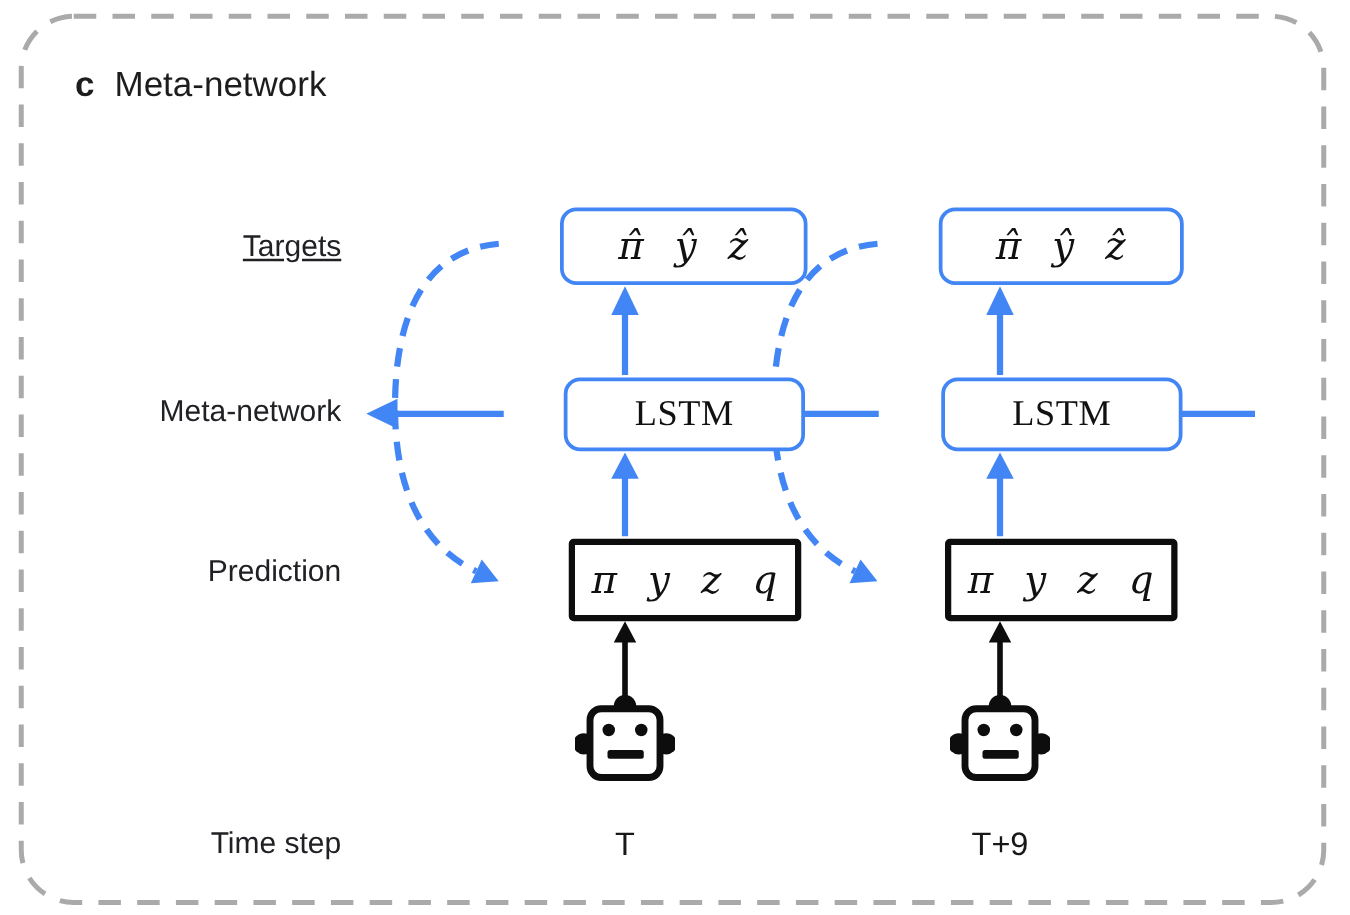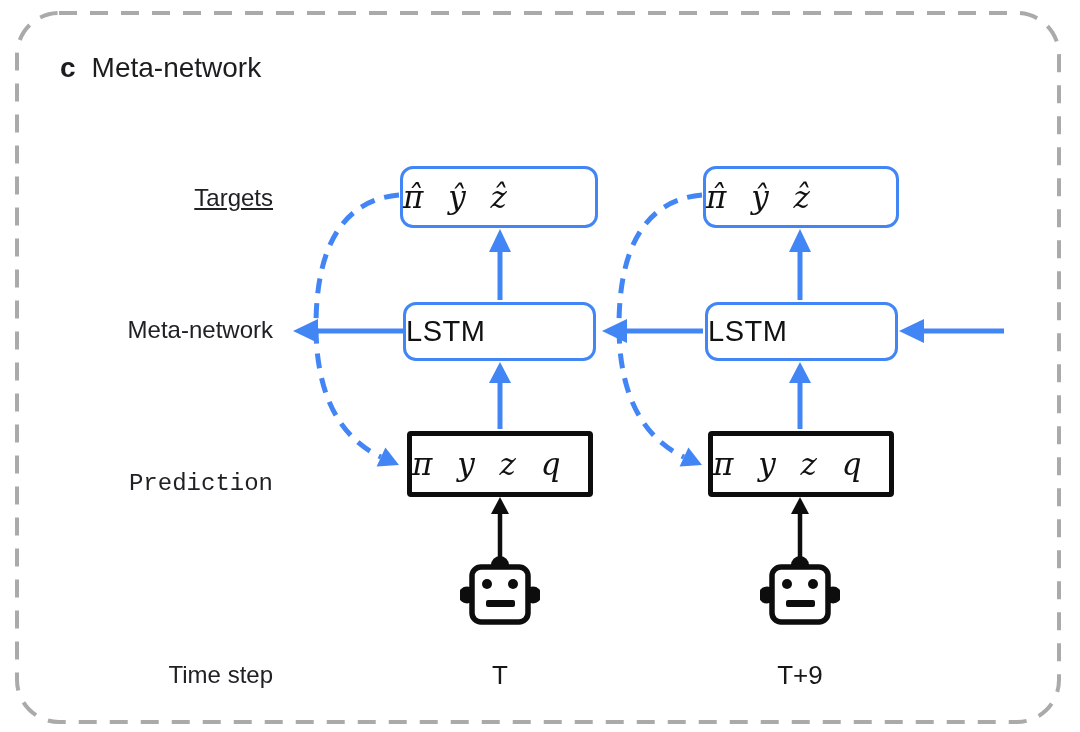--- a/index.html
+++ b/index.html
@@ -16,30 +16,30 @@
   .panel-title .plabel{font-weight:700;}
   .caption{
     position:absolute;left:343px;top:115px;width:600px;text-align:center;
     font-size:25px;font-weight:700;color:#17181a;
   }
   .rowlabel{
     position:absolute;left:40px;width:233px;text-align:right;
     font-size:24px;line-height:30px;color:#202124;
   }
   .box{
-    position:absolute;display:flex;align-items:center;justify-content:flex-start;
-    background:#ffffff;box-sizing:border-box;
+    position:absolute;display:flex;align-items:center;justify-content:center;
+    background:#ffffff;box-sizing:border-box;margin-left:48px;
   }
   .box-blue{border:3.5px solid #4285F4;border-radius:13px;}
   .box-black{border:5px solid #0d0d0d;border-radius:4px;}
   .mathtxt{
     font-family:"DejaVu Serif", serif;font-style:italic;font-size:31px;color:#111;
     word-spacing:13px;letter-spacing:1px;
   }
-  .lstmtxt{font-size:29px;font-weight:500;color:#111;letter-spacing:0.5px;}
+  .lstmtxt{font-size:29px;font-weight:500;color:#111;letter-spacing:0.5px;font-family:Liberation Serif, serif;}
   .timelabel{
     position:absolute;width:100px;text-align:center;top:660px;
     font-size:26px;font-weight:500;color:#17181a;
   }
 </style>
 </head>
 <body>
 
 <div class="stage">
 
@@ -99,21 +99,21 @@
   </svg>
 
   <div class="panel-title">
     <span class="plabel">c</span>
     <span>Meta-network</span>
   </div>
 
 
   <div class="rowlabel" style="top:183px;text-decoration:underline;">Targets</div>
   <div class="rowlabel" style="top:315px;">Meta-network</div>
-  <div class="rowlabel" style="top:469px;font-family:Liberation Mono, monospace;">Prediction</div>
+  <div class="rowlabel" style="top:443px;">Prediction</div>
   <div class="rowlabel" style="top:660px;text-align:right;">Time step</div>
 
   <div class="box box-blue" style="left:400px;top:166px;width:198px;height:62px;">
     <span class="mathtxt">π̂ ŷ ẑ</span>
   </div>
   <div class="box box-blue" style="left:403px;top:302px;width:193px;height:59px;">
     <span class="lstmtxt">LSTM</span>
   </div>
   <div class="box box-black" style="left:407px;top:431px;width:186px;height:66px;">
     <span class="mathtxt">π y z q</span>

